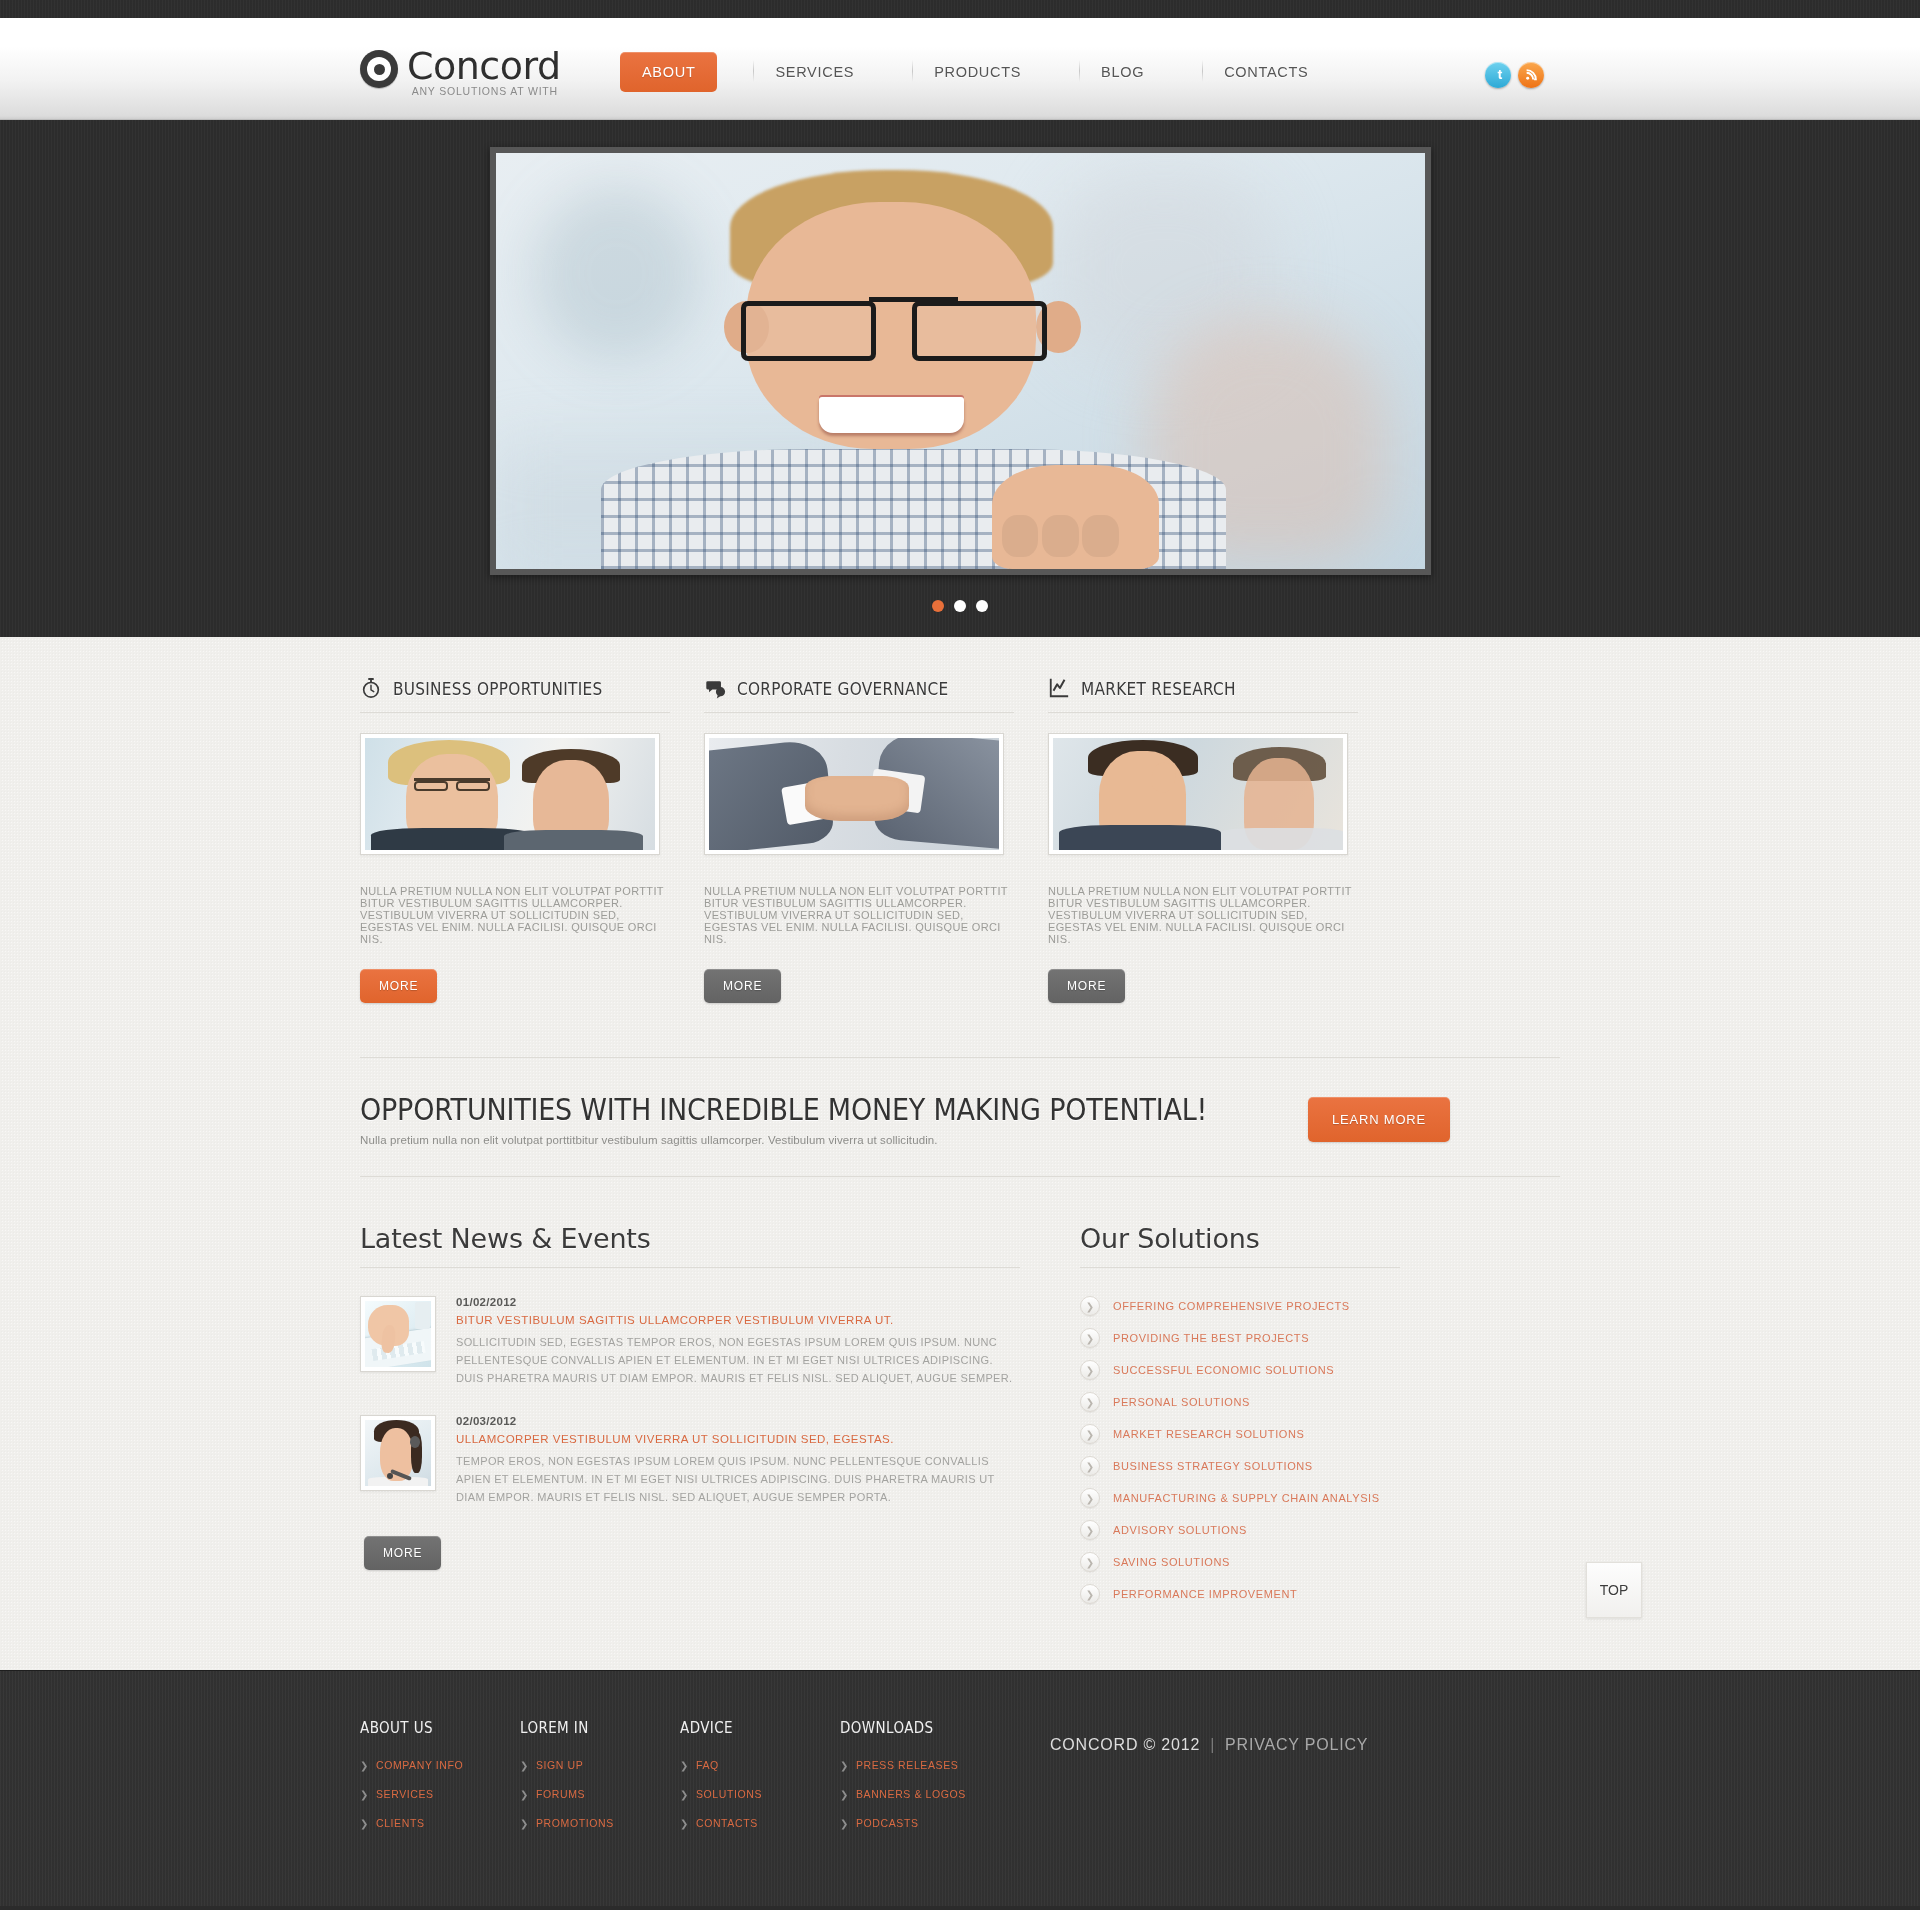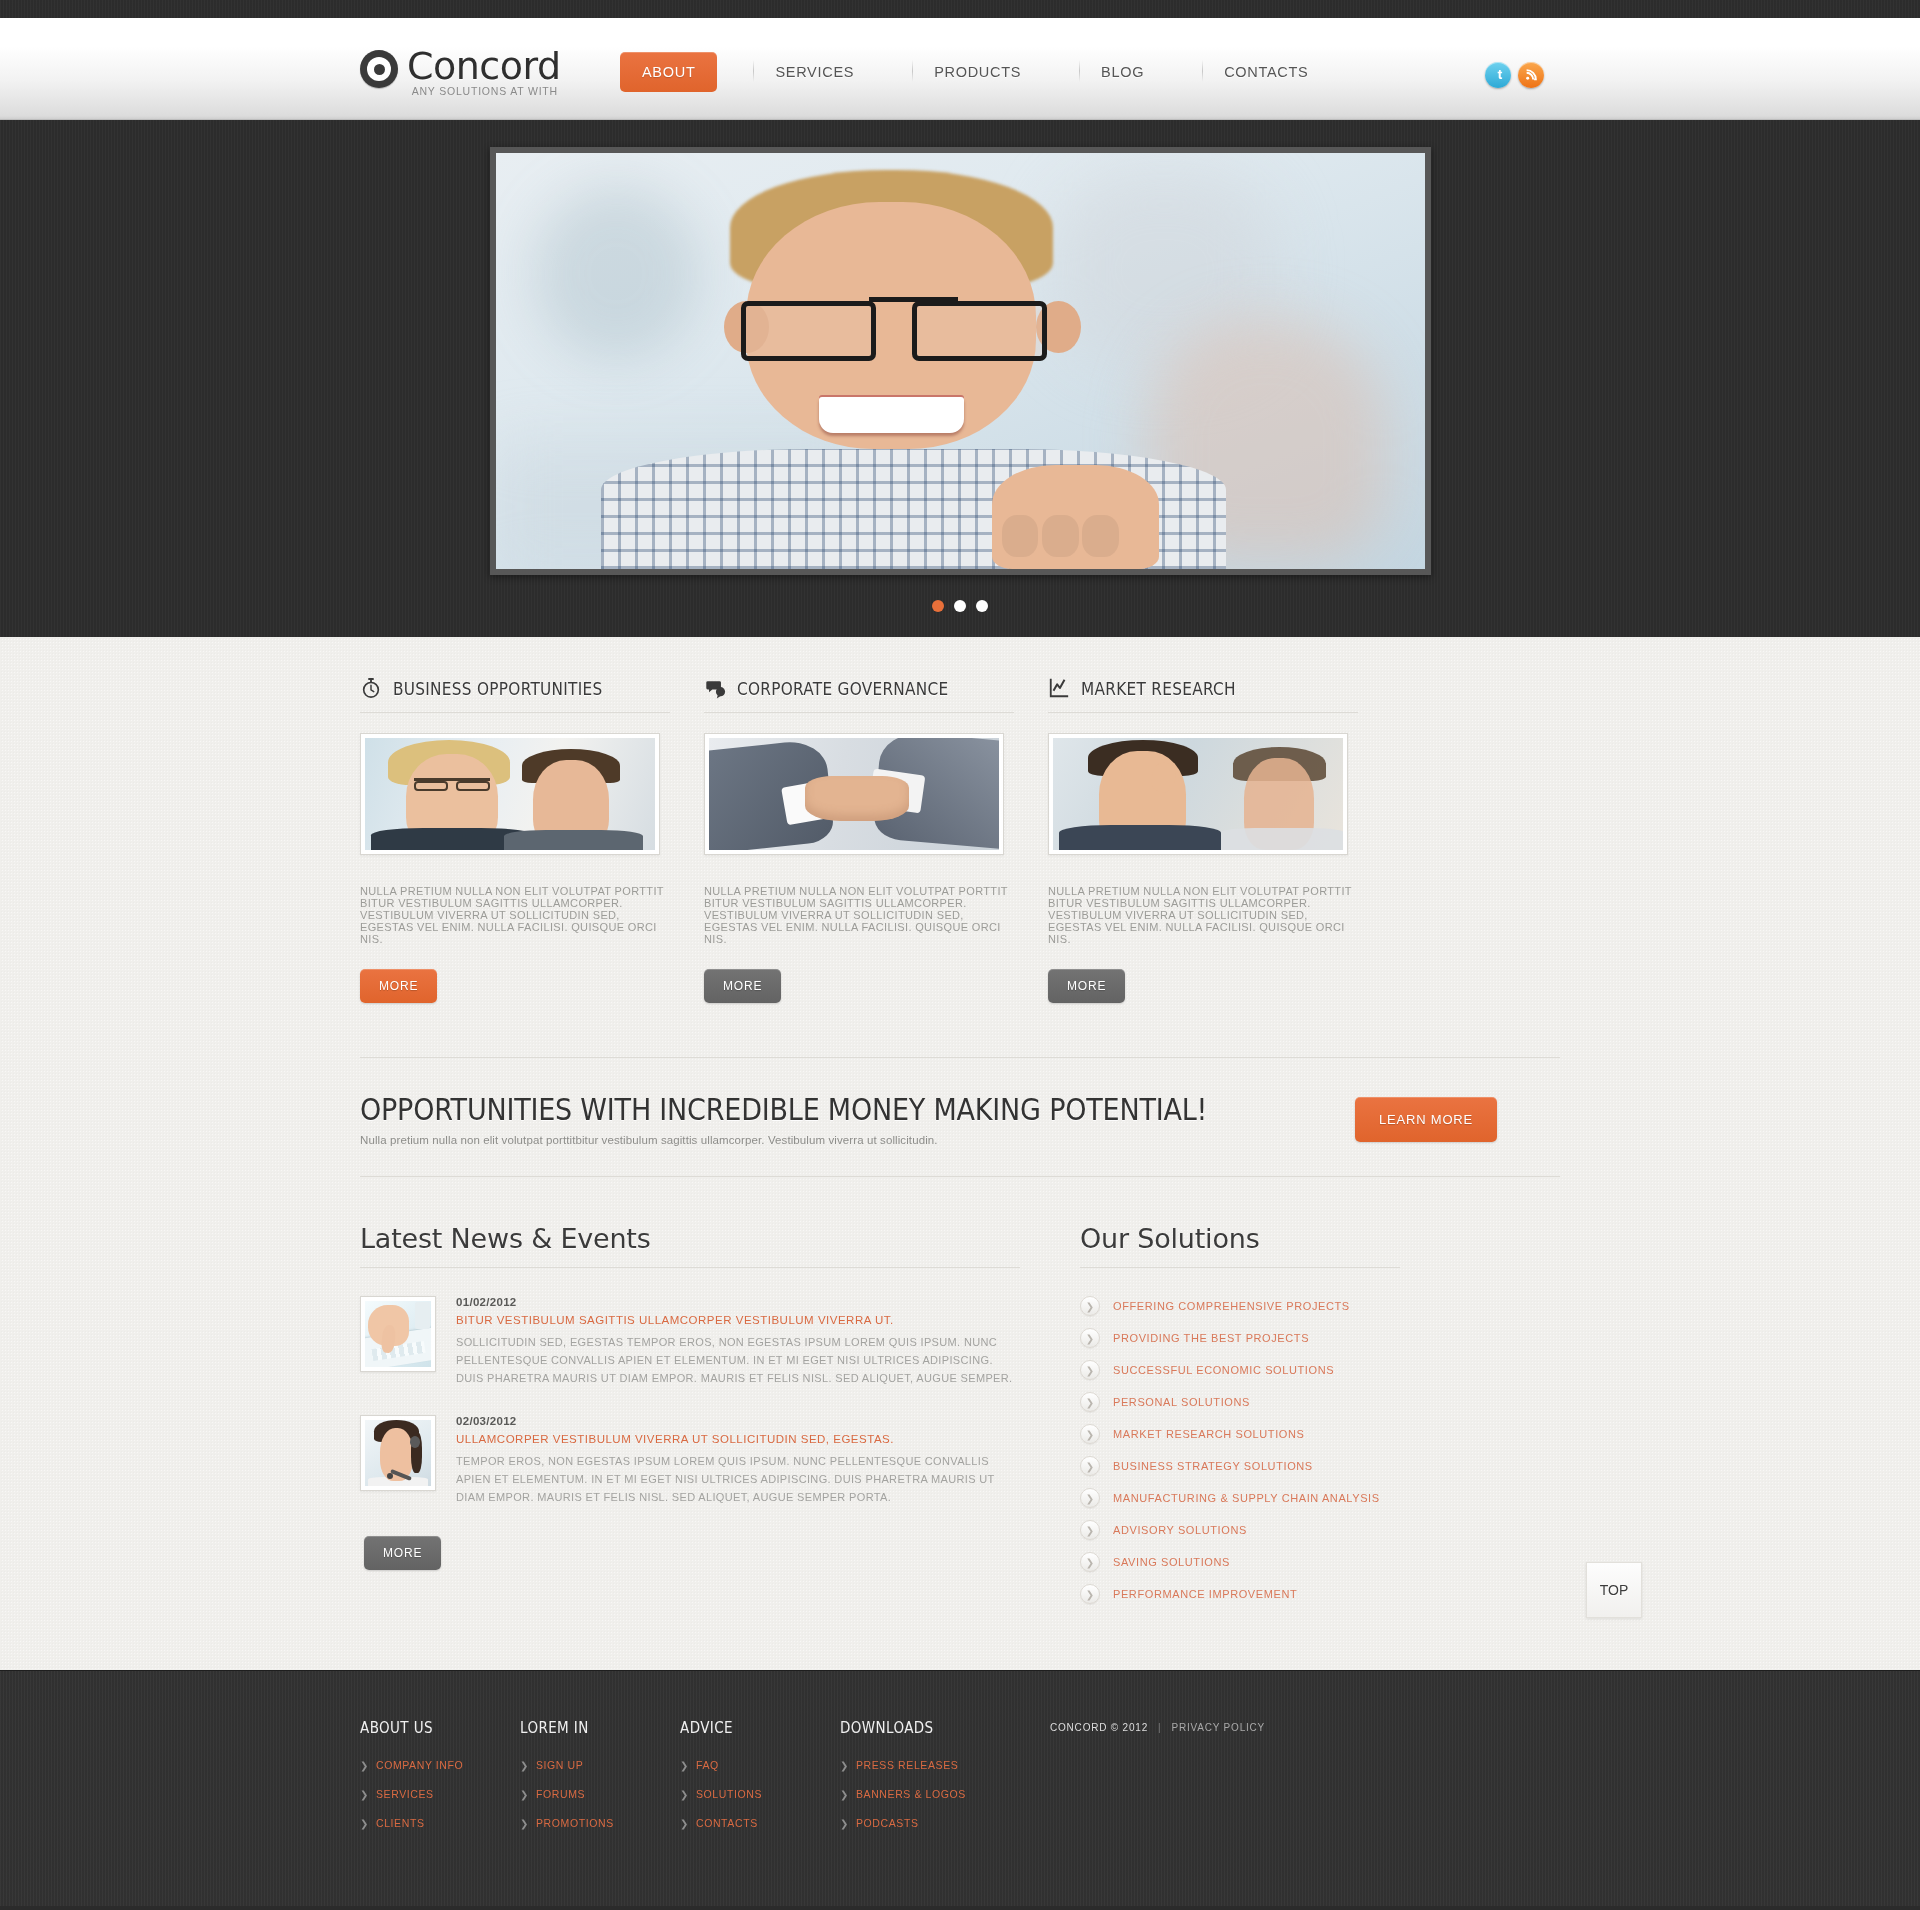--- a/index.html
+++ b/index.html
@@ -306,21 +306,21 @@
     margin-top: 7px;
     font-size: 11.5px;
     color: #8d8d8a;
     letter-spacing: 0.1px;
   }
   .btn-learn {
     padding: 15px 24px;
     font-size: 13px;
     border-radius: 5px;
     margin-top: 0;
-    margin-right: 63px;
+    margin-right: 110px;
   }
 
   
   .bottom { display: flex; gap: 60px; margin-top: 46px; }
   .news-col { width: 660px; }
   .sol-col { width: 320px; }
   .sec-title {
     font-size: 27px;
     color: #3b3b3b;
     font-weight: 400;
@@ -444,22 +444,22 @@
     letter-spacing: 0.6px;
     text-transform: uppercase;
     text-decoration: none;
     margin-bottom: 17px;
     cursor: pointer;
   }
   .flink .chev { color: #8e8e8e; font-size: 10px; }
   .copyright {
     position: absolute;
     left: 690px;
-    top: 3px;
-    font-size: 10px;
+    top: 17px;
+    font-size: 16px;
     letter-spacing: 0.8px;
     color: #dedede;
     display: flex; align-items: center; gap: 10px;
   }
   .copyright .sep { color: #7a7a7a; }
   .copyright .priv { color: #a9a9a9; cursor: pointer; text-decoration: none; }
 </style>
 </head>
 <body>
 

